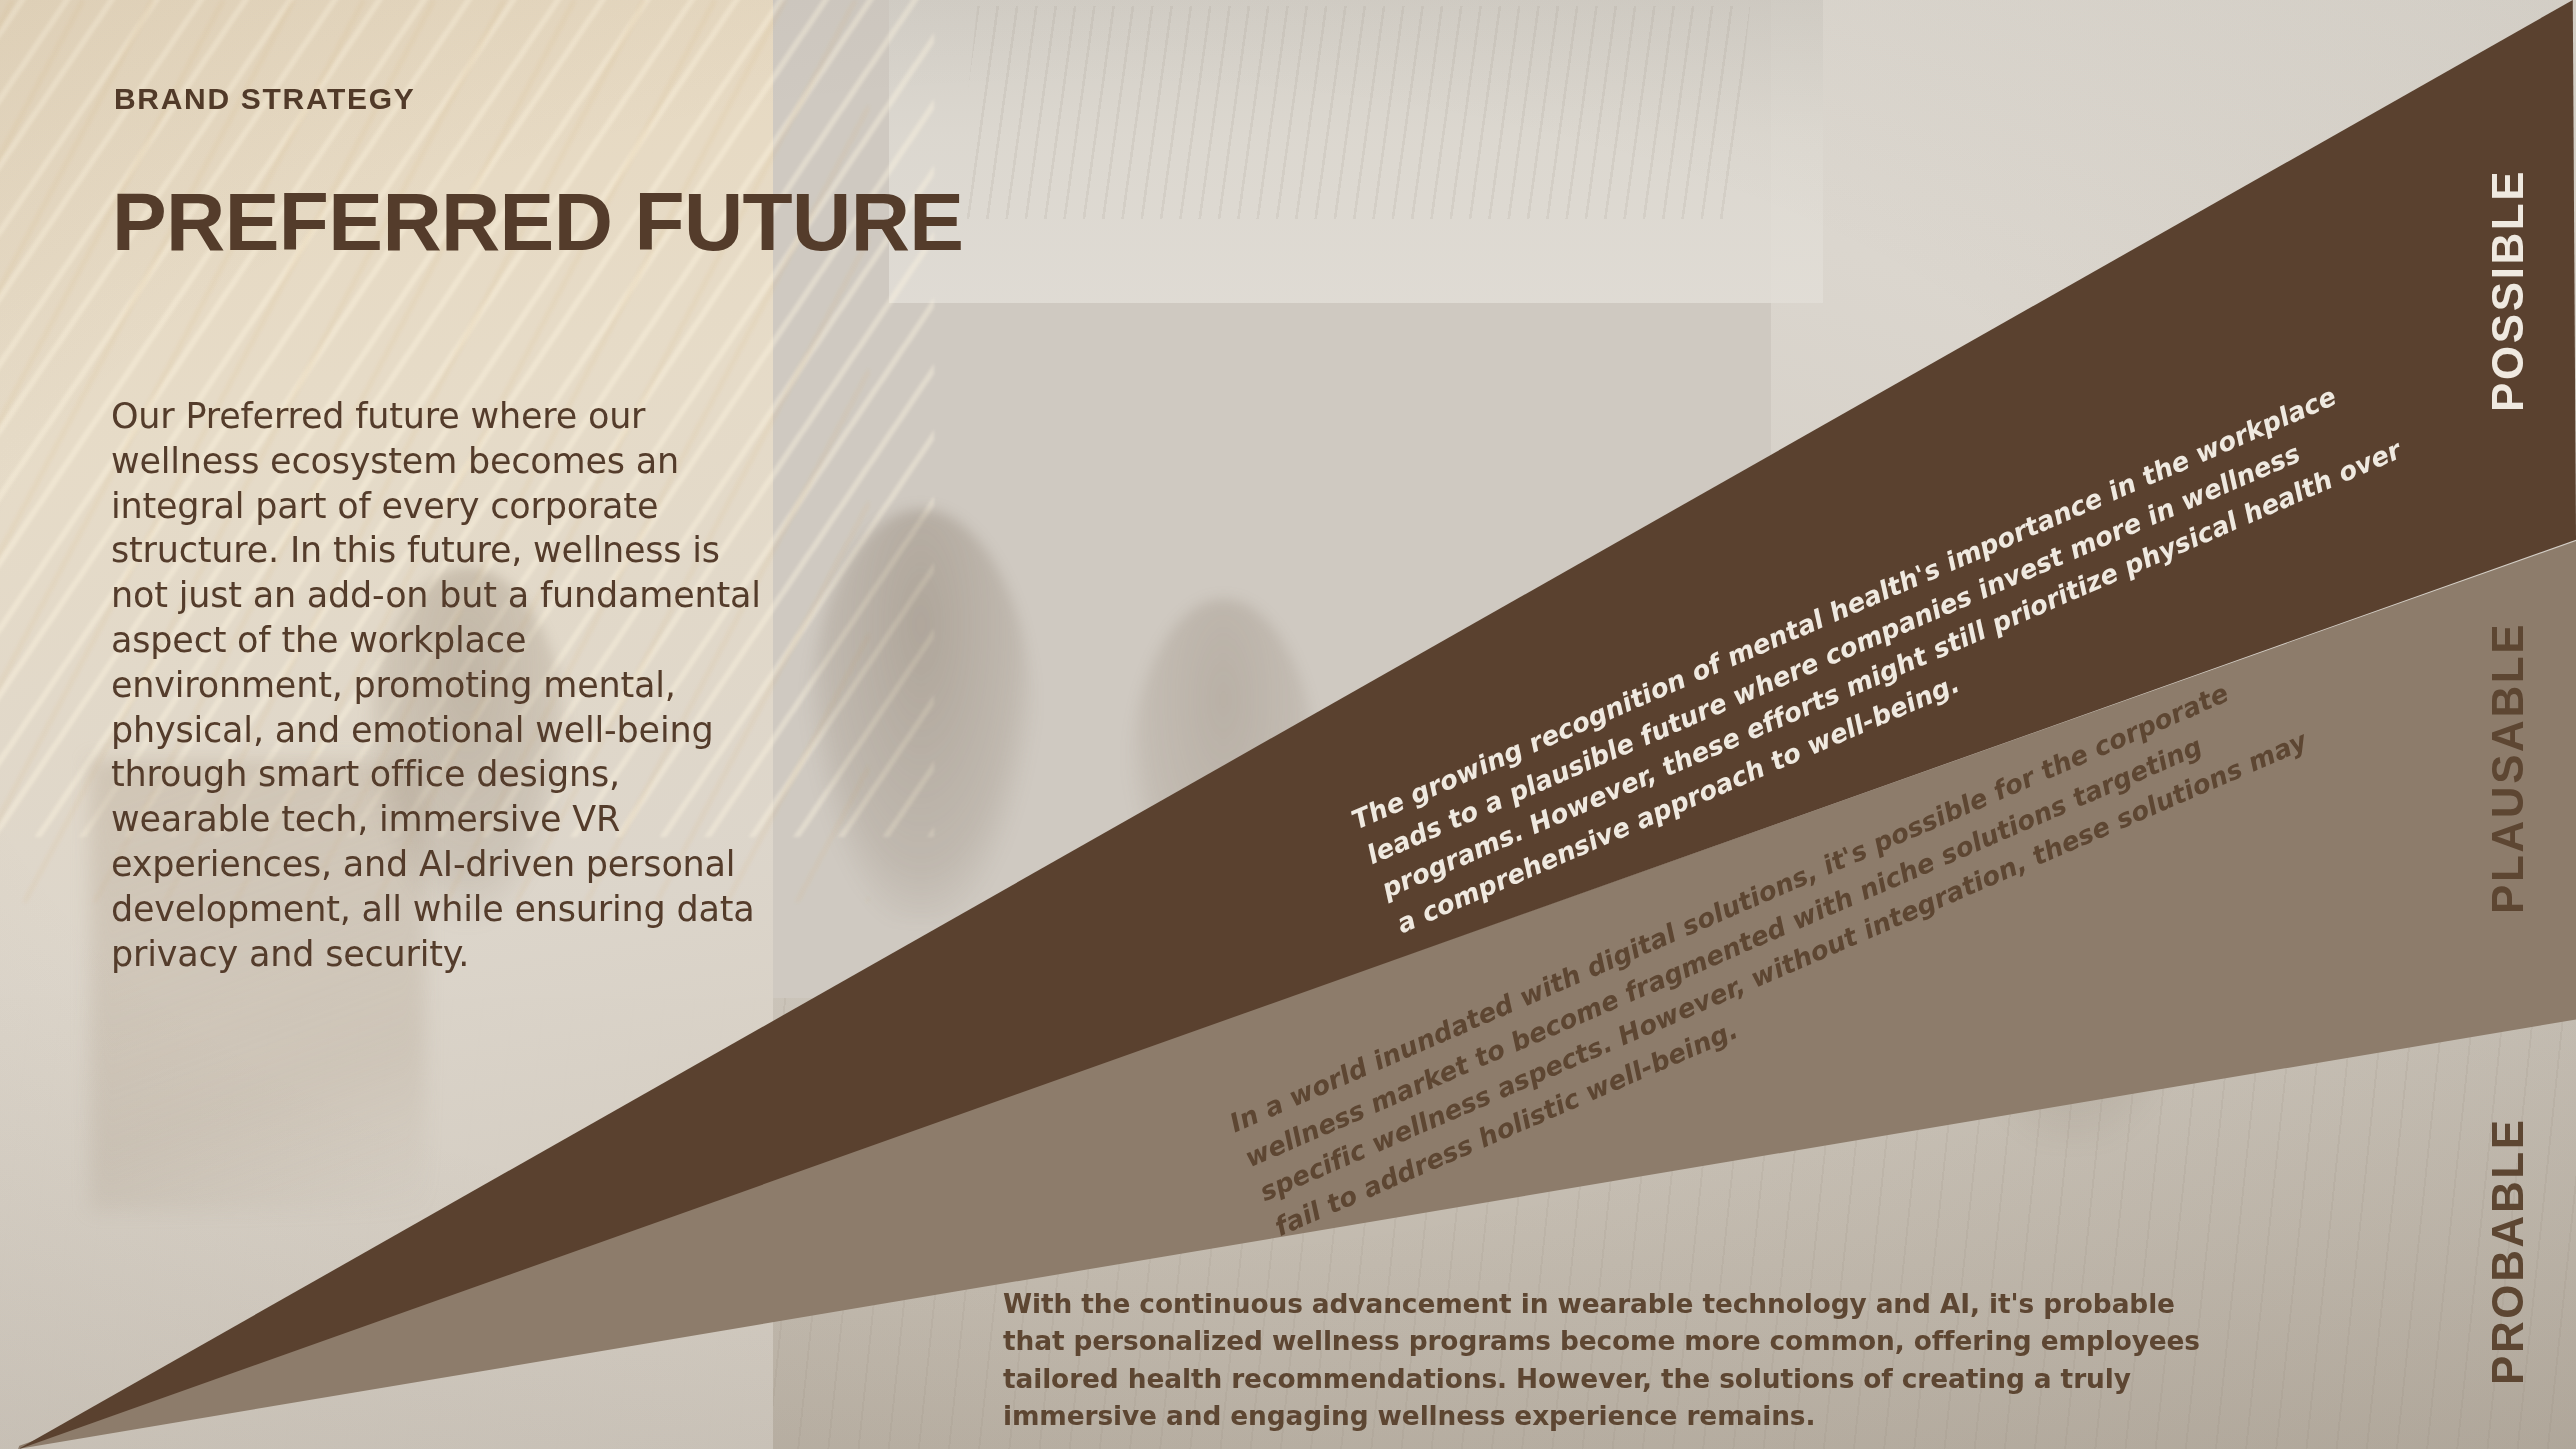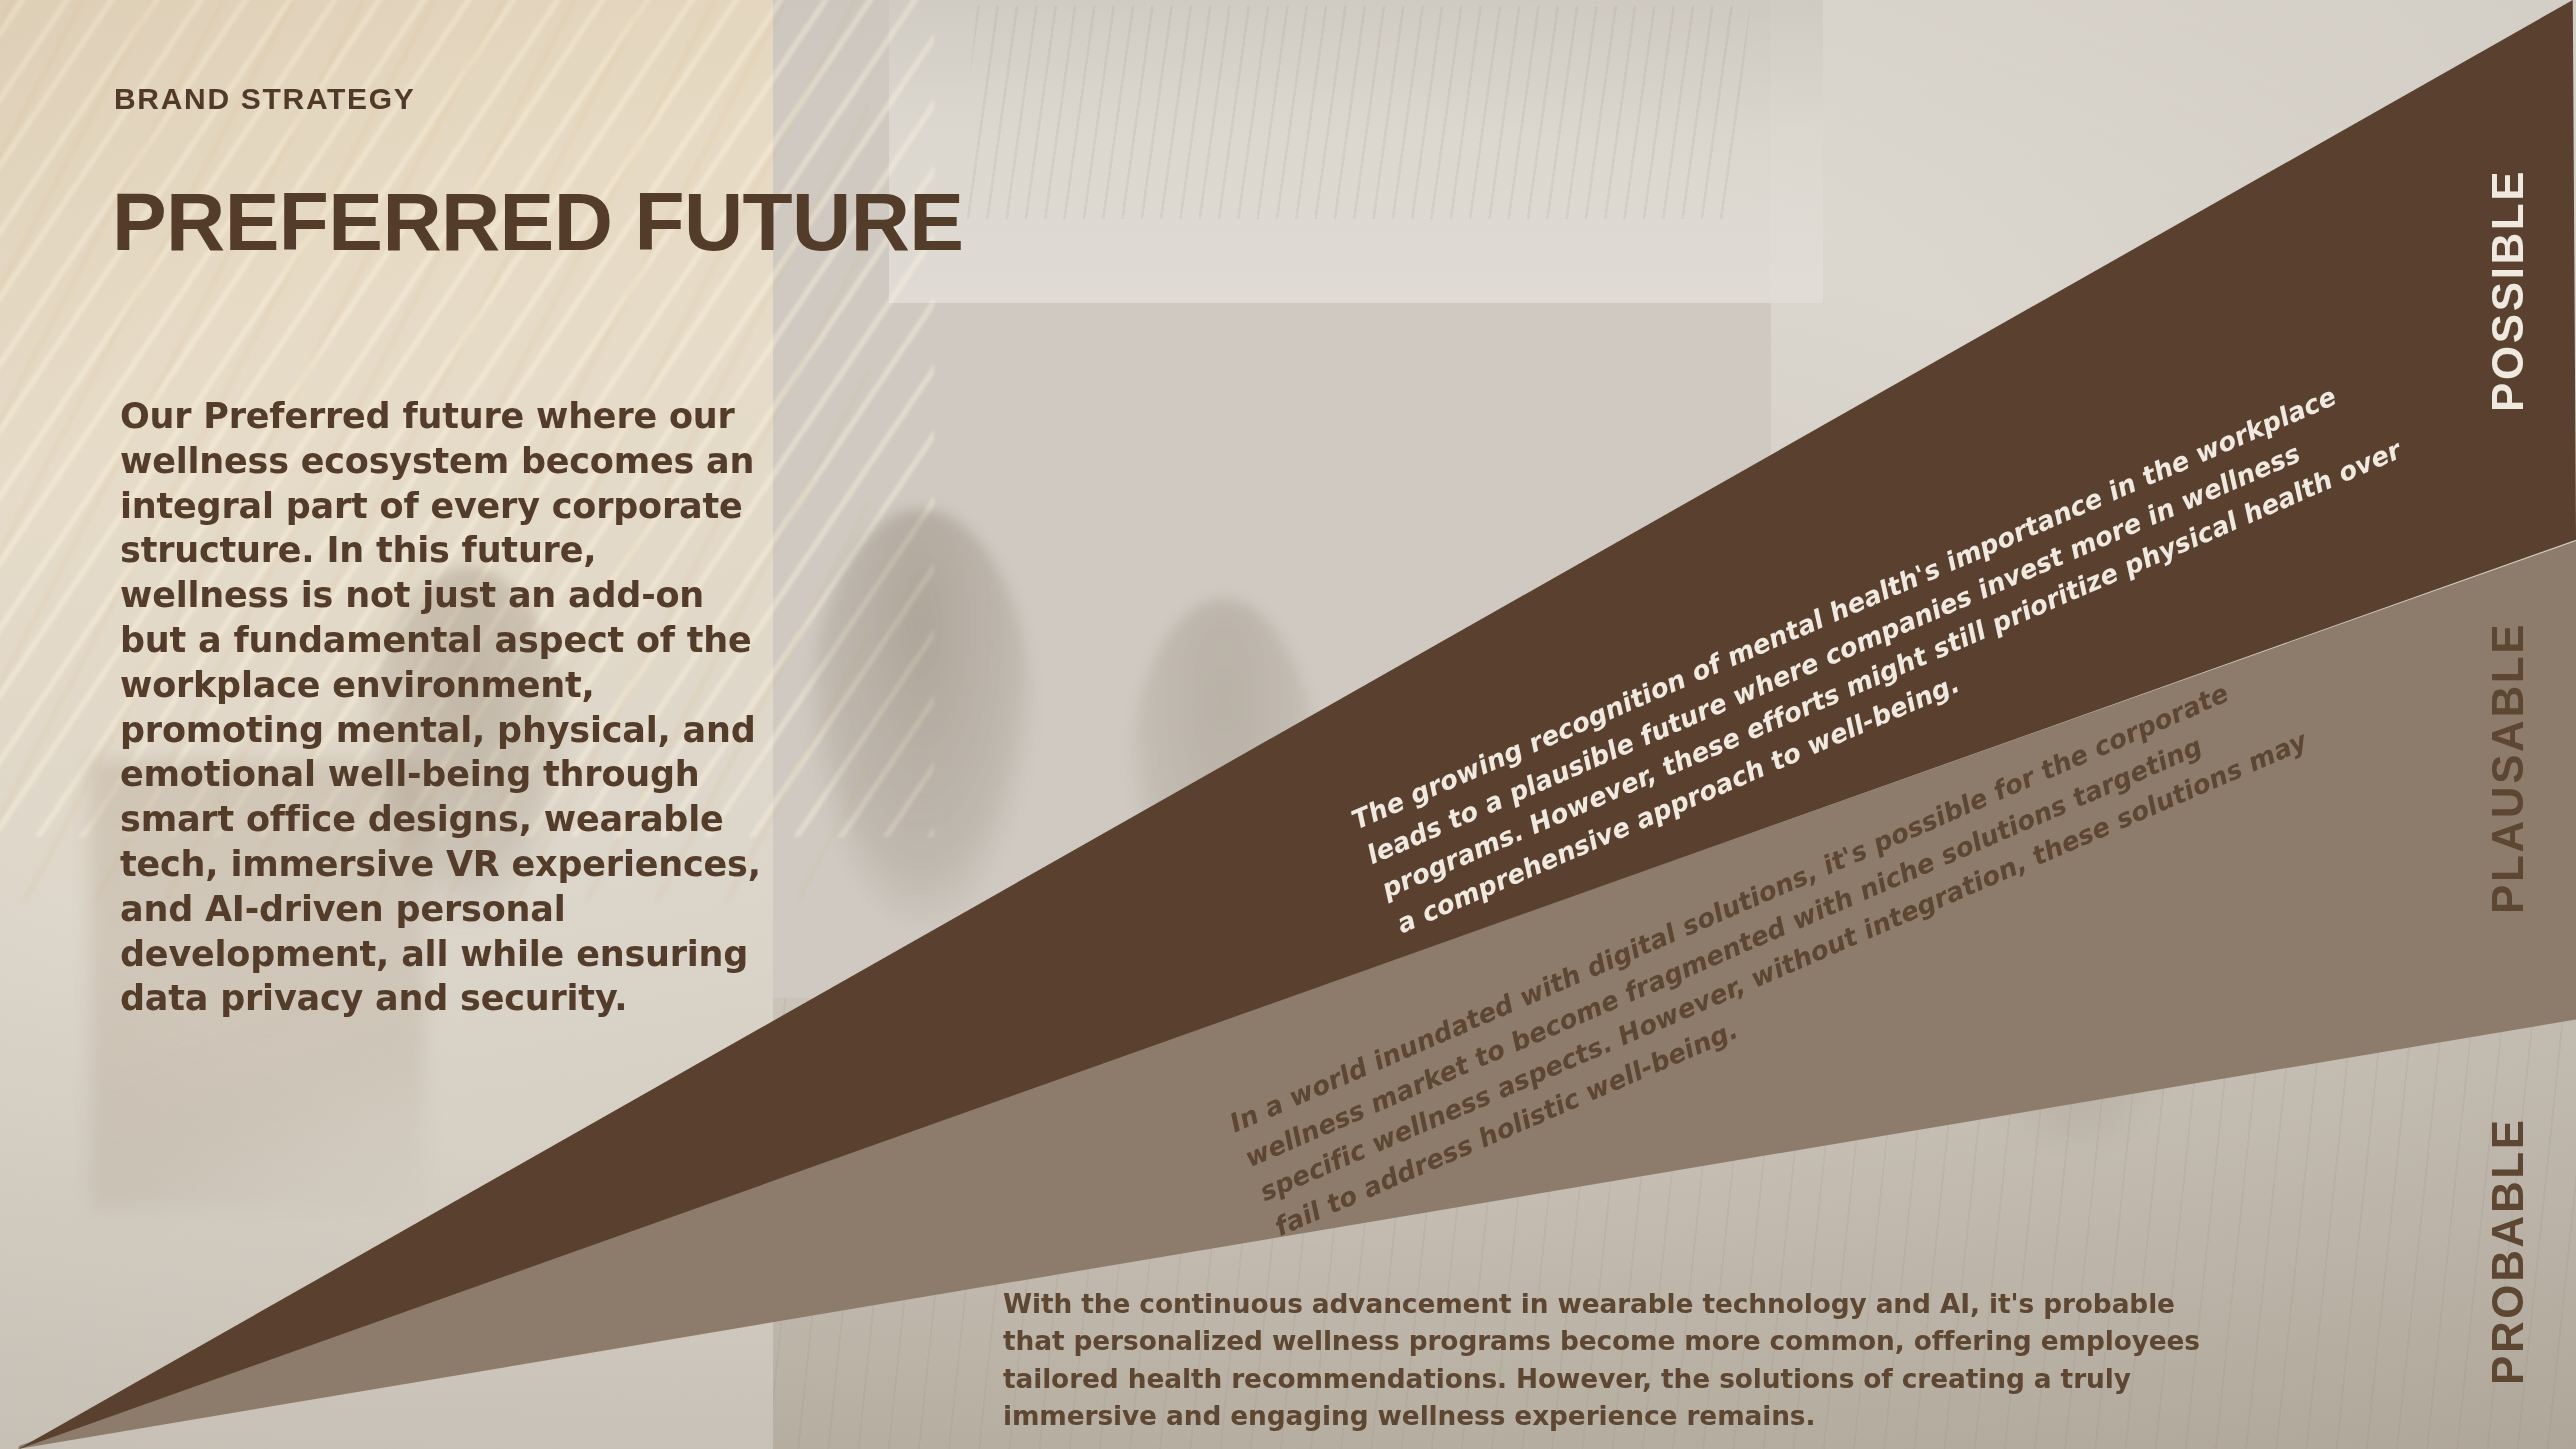--- a/index.html
+++ b/index.html
@@ -125,22 +125,22 @@
     font-family:"Liberation Sans", sans-serif;
   }
   .title{
     position:absolute;left:112px;top:126px;
     font-size:82px;font-weight:700;letter-spacing:-0.6px;
     color:#543c2b;
     font-family:"Liberation Sans", sans-serif;
     line-height:1;
   }
   .body-copy{
-    position:absolute;left:120px;top:359px;width:650px;
-    font-size:35px;font-weight:700;line-height:1.28;
+    position:absolute;left:111px;top:359px;width:650px;
+    font-size:35px;font-weight:400;line-height:1.28;
     color:#543c2b;
     font-family:"DejaVu Sans", sans-serif;
     letter-spacing:-0.2px;
   }
 
   
   .diag{
     position:absolute;
     transform-origin:0 0;
     white-space:pre-line;

